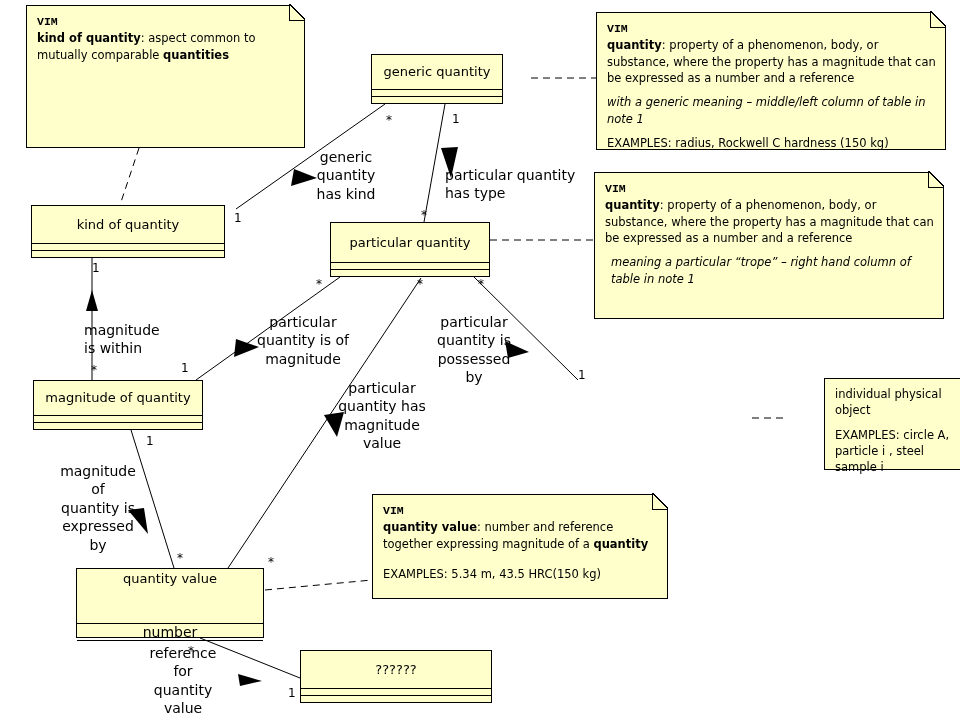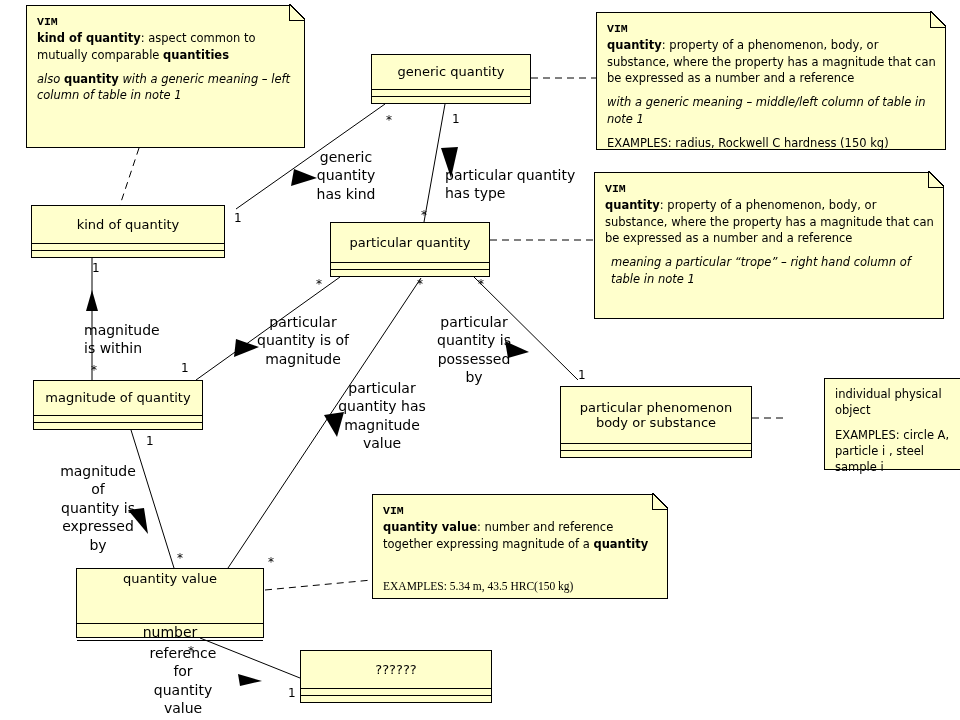--- a/index.html
+++ b/index.html
@@ -154,21 +154,20 @@
     <polygon class="arrowhead" points="128,510 148,534 144,508"></polygon>
 
     <line class="line" x1="200" y1="638" x2="300" y2="678"></line>
     <polygon class="arrowhead" points="238,674 262,681 240,686"></polygon>
   </svg>
 
   <div class="note" style="left:26px; top:5px; width:279px; height:143px;">
     <div class="fold"></div>
     <p><span class="vim">VIM</span><br>
       <b>kind of quantity</b><span>: aspect common to mutually comparable </span><b>quantities</b></p>
-    <p><i>also </i><b>quantity</b><i> with a generic meaning – left column of table in note 1</i></p>
   </div>
 
   <div class="note" style="left:596px; top:12px; width:350px; height:138px;">
     <div class="fold"></div>
     <p><span class="vim">VIM</span><br>
       <b>quantity</b><span>: property of a phenomenon, body, or substance, where the property has a magnitude that can be expressed as a number and a reference</span></p>
     <p><i>with a generic meaning – middle/left column of table in note 1</i></p>
     <p>EXAMPLES: radius, Rockwell C hardness (150 kg)</p>
   </div>
 
@@ -176,30 +175,30 @@
     <div class="fold"></div>
     <p><span class="vim">VIM</span><br>
       <b>quantity</b><span>: property of a phenomenon, body, or substance, where the property has a magnitude that can be expressed as a number and a reference</span></p>
     <p style="padding-left:6px;"><i>meaning a particular “trope” – right hand column of table in note 1</i></p>
   </div>
 
   <div class="note" style="left:372px; top:494px; width:296px; height:105px;">
     <div class="fold"></div>
     <p><span class="vim">VIM</span><br>
       <b>quantity value</b><span>: number and reference together expressing magnitude of a </span><b>quantity</b></p>
-    <p style="margin-top:26px;font-family:Liberation Serif, serif;">EXAMPLES: 5.34 m, 43.5 HRC(150 kg)</p>
+    <p style="margin-top:14px;">EXAMPLES: 5.34 m, 43.5 HRC(150 kg)</p>
   </div>
 
   <div class="note" style="left:824px; top:378px; width:152px; height:92px;">
     <div class="fold"></div>
     <p>individual physical object</p>
     <p>EXAMPLES: circle A, particle i , steel sample i</p>
   </div>
 
-  <div class="cls" style="left:371px; top:54px; width:160px; height:50px;">
+  <div class="cls" style="left:371px; top:54px; width:132px; height:50px;">
     <div class="namebox">generic quantity</div>
     <div class="strip"></div>
     <div class="strip"></div>
   </div>
 
   <div class="cls" style="left:31px; top:205px; width:194px; height:53px;">
     <div class="namebox">kind of quantity</div>
     <div class="strip"></div>
     <div class="strip"></div>
   </div>
@@ -209,26 +208,20 @@
     <div class="strip"></div>
     <div class="strip"></div>
   </div>
 
   <div class="cls" style="left:33px; top:380px; width:170px; height:50px;">
     <div class="namebox">magnitude of quantity</div>
     <div class="strip"></div>
     <div class="strip"></div>
   </div>
 
-  <div class="cls" style="left:560px; top:386px; width:192px; height:72px;">
-    <div class="namebox" style="white-space:pre-line;">particular phenomenon
-body or substance</div>
-    <div class="strip"></div>
-    <div class="strip"></div>
-  </div>
 
   <div class="cls" style="left:76px; top:568px; width:188px; height:70px;">
     <div class="namebox">quantity value</div>
     <div class="attrbox" style="height:25px;">number</div>
     <div class="strip"></div>
   </div>
 
   <div class="cls" style="left:300px; top:650px; width:192px; height:53px;">
     <div class="namebox">??????</div>
     <div class="strip"></div>

